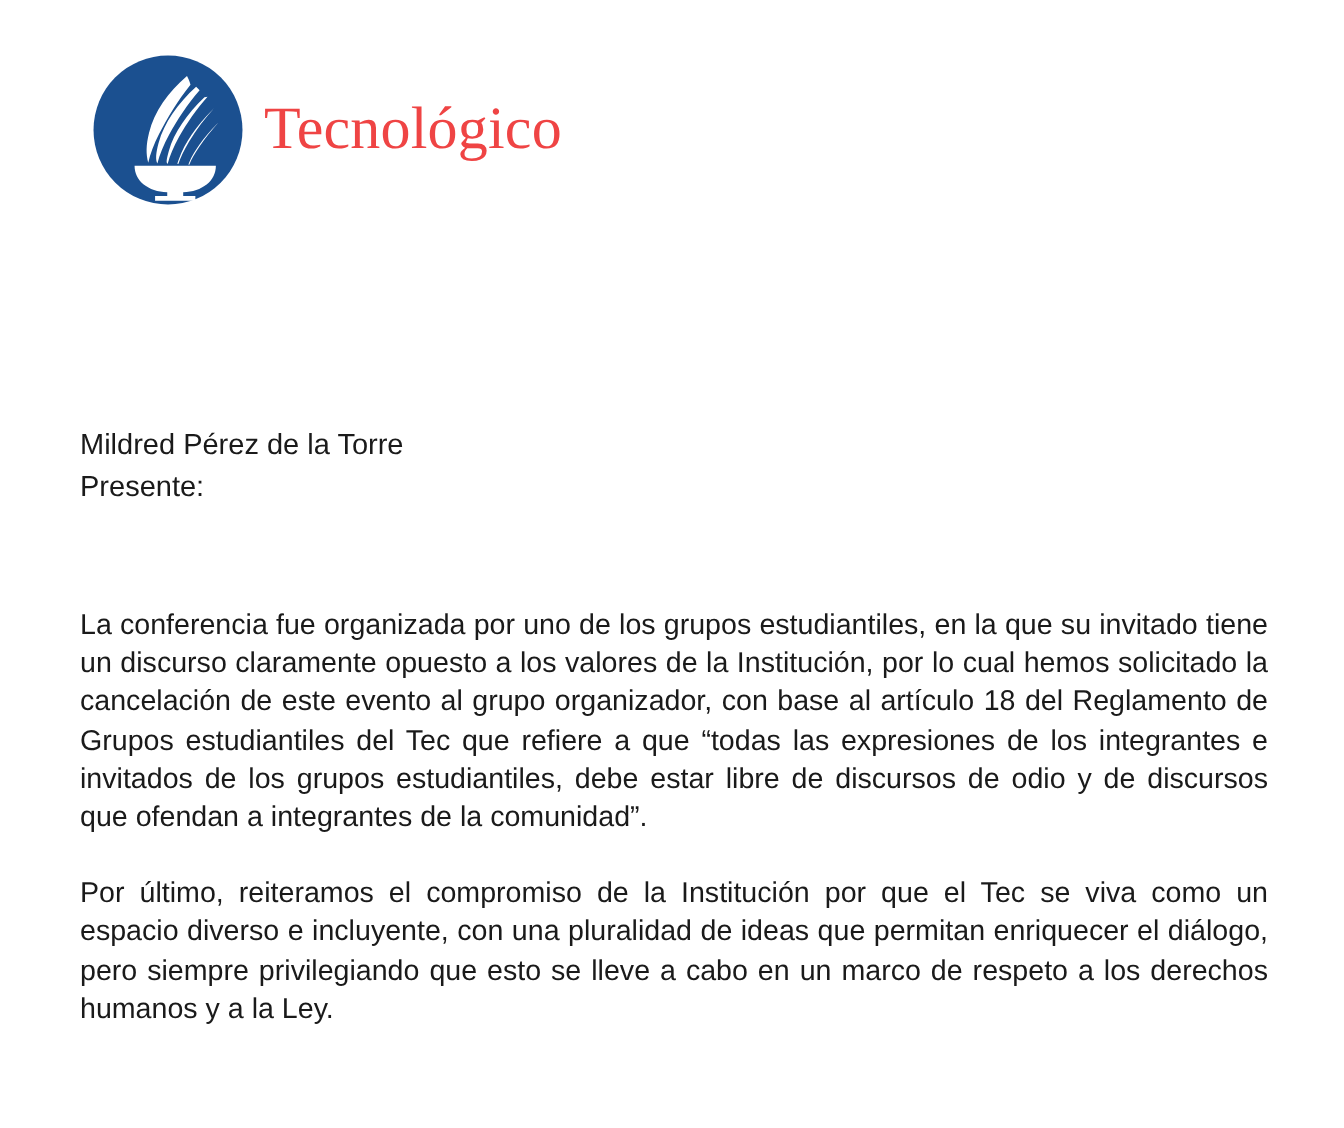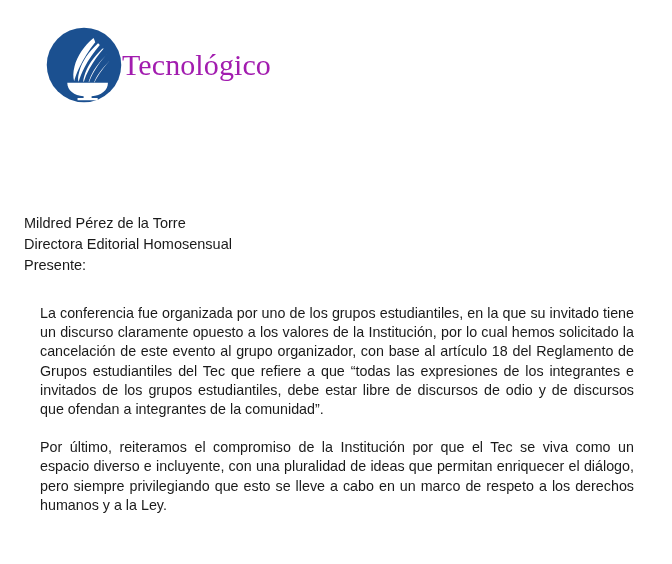--- a/index.html
+++ b/index.html
@@ -34,25 +34,26 @@
   }
 
   .logo-emblem {
     width: 76px;
     height: 76px;
     flex: 0 0 76px;
     display: block;
   }
 
   .logo-wordmark {
+    margin-left: 10px;
     display: flex;
     flex-direction: column;
     justify-content: center;
     font-family: "Liberation Serif", serif;
-    color: #a21caf;
+    color: #ef4444;
     line-height: 1.02;
     text-align: center;
   }
   .logo-wordmark .wm-line {
     font-size: 30px;
     letter-spacing: 0.1px;
     white-space: nowrap;
   }
 
   
@@ -61,21 +62,21 @@
     right: 38px;
     top: 165px;
     font-size: 14.5px;
     letter-spacing: 0.1px;
     white-space: nowrap;
   }
 
   
   .recipient {
     position: absolute;
-    left: 24px;
+    left: 40px;
     top: 213px;
     font-size: 14.5px;
     line-height: 21px;
   }
   .recipient div { white-space: nowrap; }
 
   
   .body-copy {
     position: absolute;
     left: 40px;
@@ -113,21 +114,20 @@
     </svg>
 
     <div class="logo-wordmark">
       <span class="wm-line">Tecnológico</span>
     </div>
   </div>
 
 
   <div class="recipient">
     <div>Mildred Pérez de la Torre</div>
-    <div>Directora Editorial Homosensual</div>
     <div>Presente:</div>
   </div>
 
   <div class="body-copy">
     <p>La conferencia fue organizada por uno de los grupos estudiantiles, en la que su invitado tiene un discurso claramente opuesto a los valores de la Institución, por lo cual hemos solicitado la cancelación de este evento al grupo organizador, con base al artículo 18 del Reglamento de Grupos estudiantiles del Tec que refiere a que “todas las expresiones de los integrantes e invitados de los grupos estudiantiles, debe estar libre de discursos de odio y de discursos que ofendan a integrantes de la comunidad”.</p>
     <p>Por último, reiteramos el compromiso de la Institución por que el Tec se viva como un espacio diverso e incluyente, con una pluralidad de ideas que permitan enriquecer el diálogo, pero siempre privilegiando que esto se lleve a cabo en un marco de respeto a los derechos humanos y a la Ley.</p>
   </div>
 
 </div>
 

